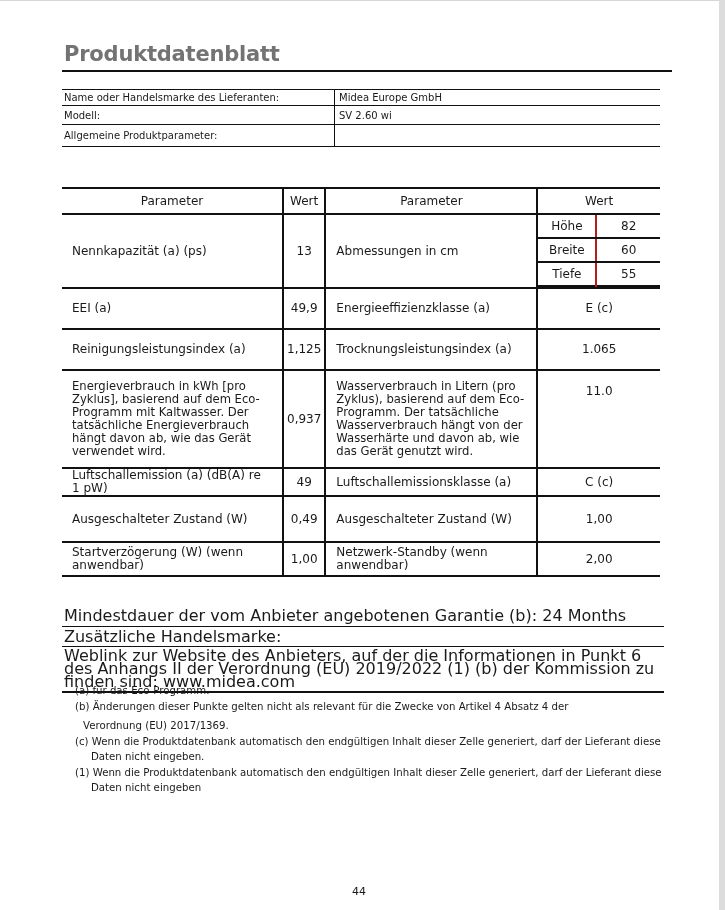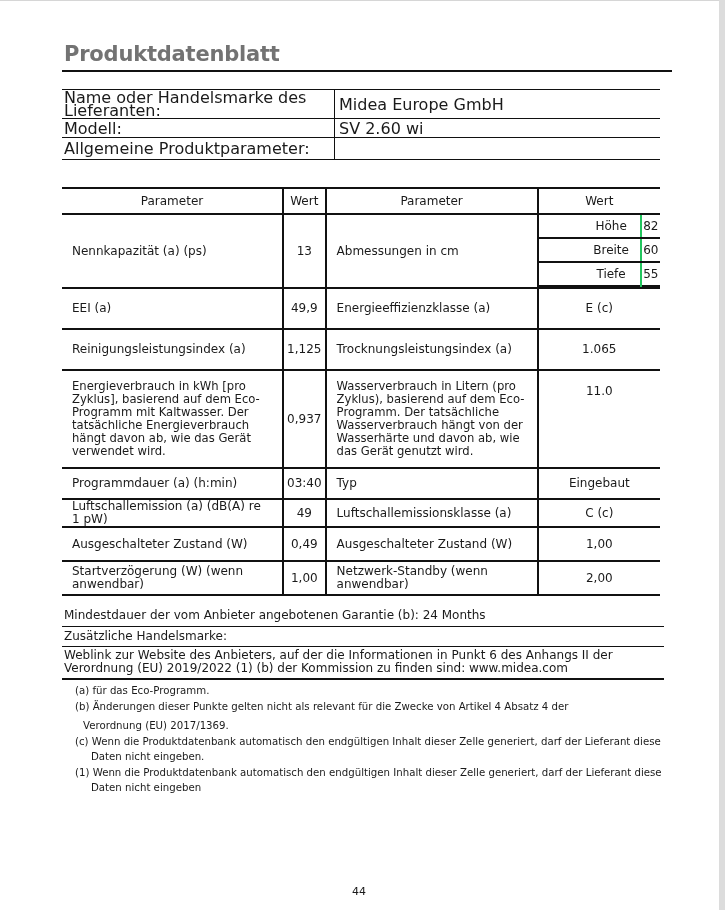--- a/index.html
+++ b/index.html
@@ -3,40 +3,40 @@
   <meta charset="utf-8">
   <style>
     html, body { margin:0; padding:0; background:#ffffff; }
     body { width:725px; height:910px; position:relative; overflow:hidden;
       font-family:"DejaVu Sans", sans-serif; color:#1a1a1a; }
     .topline { position:absolute; left:0; top:0; width:725px; height:1px; background:#d6d6d6; }
     .scrollbar { position:absolute; left:719px; top:0; width:6px; height:910px; background:#dcdcdc; }
     .title { position:absolute; left:64px; top:42px; font-size:21px; font-weight:bold; letter-spacing:-0.2px; color:#737373; }
     .title-rule { position:absolute; left:62px; top:70px; width:610px; height:2px; background:#111; }
 
-    .info { position:absolute; left:62px; top:89px; width:598px; border-collapse:collapse; font-size:16px; }
+    .info { position:absolute; left:62px; top:89px; width:598px; border-collapse:collapse; font-size:10px; }
     .info td { border-top:1px solid #111; border-bottom:1px solid #111; padding:1px 2px; vertical-align:middle; line-height:13px; }
     .info td.left { width:268px; border-right:1px solid #111; }
     .info td.right { padding-left:4px; }
 
     .main { position:absolute; left:62px; top:187px; width:598px; border-collapse:collapse; font-size:12px; }
     .main td { border:1px solid #111; border-left:none; border-right:2px solid #111; padding:0 10px; vertical-align:middle; line-height:13px; }
     .main tr { border-bottom:2px solid #111; }
     .main tr.head td { text-align:center; height:24px; border-top:2px solid #111; border-bottom:2px solid #111; }
     .main td.c1 { width:200px; }
     .main td.c2 { width:30px; padding:0 3px; text-align:center; }
     .main td.c3 { width:190px; }
     .main td.c4 { padding:0; text-align:center; border-right:none; }
     .main td:last-child { border-right:none; }
     .dims { width:100%; border-collapse:collapse; }
     .dims td { border:none; border-bottom:2px solid #111; text-align:center; height:22px; padding:0; }
     .dims tr:last-child td { border-bottom:none; }
-    .dims td.dl { border-right:2px solid #22c55e; width:57px;padding-left:44px; }
+    .dims td.dl { border-right:2px solid #b91c1c; width:57px; }
 
-    .foot { position:absolute; left:62px; width:598px; font-size:12px; line-height:13px; }
+    .foot { position:absolute; left:62px; width:598px; font-size:16px; line-height:13px; }
     .f1 { top:608px; border-bottom:1px solid #111; padding:1px 2px 4px; }
     .f2 { top:629px; border-bottom:1px solid #111; padding:1px 2px 3px; }
     .f3 { top:648px; border-bottom:2px solid #111; padding:1px 2px 3px; }
 
     .notes { position:absolute; left:75px; top:683px; width:590px; font-size:10.2px; line-height:15px; color:#1a1a1a; }
     .note { padding-left:16px; text-indent:-16px; margin-bottom:1px; }
     .note.b .cont { display:block; padding-left:8px; margin-top:4px; }
 
     .pagenum { position:absolute; left:352px; top:885px; font-size:11px; }
   </style>
@@ -108,33 +108,27 @@
     <td class="c2">1,125</td>
     <td class="c3">Trocknungsleistungsindex (a)</td>
     <td class="c4">1.065</td>
   </tr>
   <tr style="height:98px">
     <td class="c1" style="font-size:11.6px">Energieverbrauch in kWh [pro Zyklus], basierend auf dem Eco-Programm mit Kaltwasser. Der tatsächliche Energieverbrauch hängt davon ab, wie das Gerät verwendet wird.</td>
     <td class="c2">0,937</td>
     <td class="c3" style="font-size:11.6px">Wasserverbrauch in Litern (pro Zyklus), basierend auf dem Eco-Programm. Der tatsächliche Wasserverbrauch hängt von der Wasserhärte und davon ab, wie das Gerät genutzt wird.</td>
     <td class="c4" style="vertical-align:top;padding-top:14px">11.0</td>
   </tr>
-  <tr style="height:31px">
-    <td class="c1">Programmdauer (a) (h:min)</td>
-    <td class="c2">03:40</td>
-    <td class="c3">Typ</td>
-    <td class="c4">Eingebaut</td>
-  </tr>
   <tr style="height:22px">
     <td class="c1">Luftschallemission (a) (dB(A) re 1 pW)</td>
     <td class="c2">49</td>
     <td class="c3">Luftschallemissionsklasse (a)</td>
     <td class="c4">C (c)</td>
   </tr>
-  <tr style="height:34px">
+  <tr style="height:46px">
     <td class="c1">Ausgeschalteter Zustand (W)</td>
     <td class="c2">0,49</td>
     <td class="c3">Ausgeschalteter Zustand (W)</td>
     <td class="c4">1,00</td>
   </tr>
   <tr style="height:34px">
     <td class="c1">Startverzögerung (W) (wenn anwendbar)</td>
     <td class="c2">1,00</td>
     <td class="c3">Netzwerk-Standby (wenn anwendbar)</td>
     <td class="c4">2,00</td>

